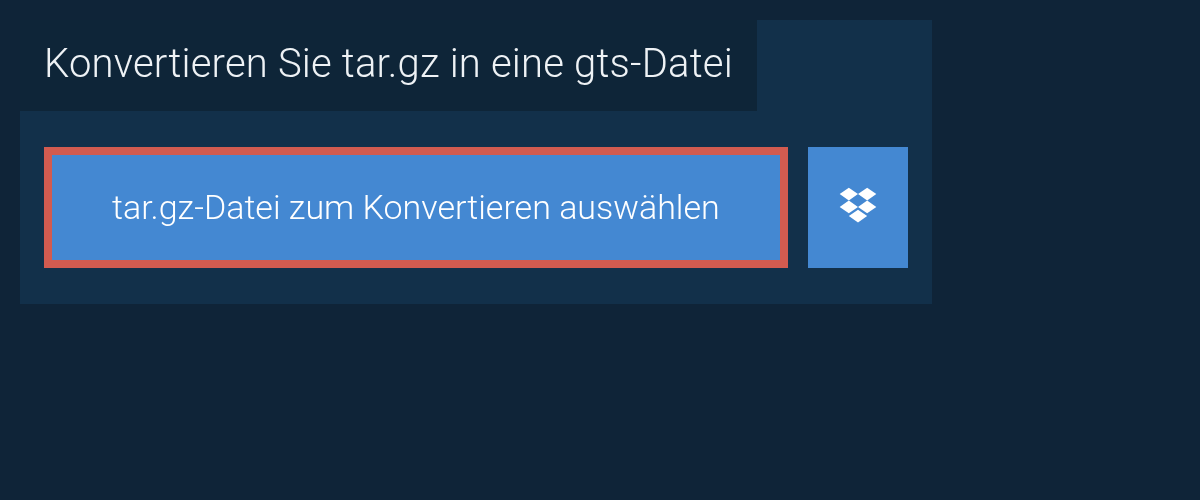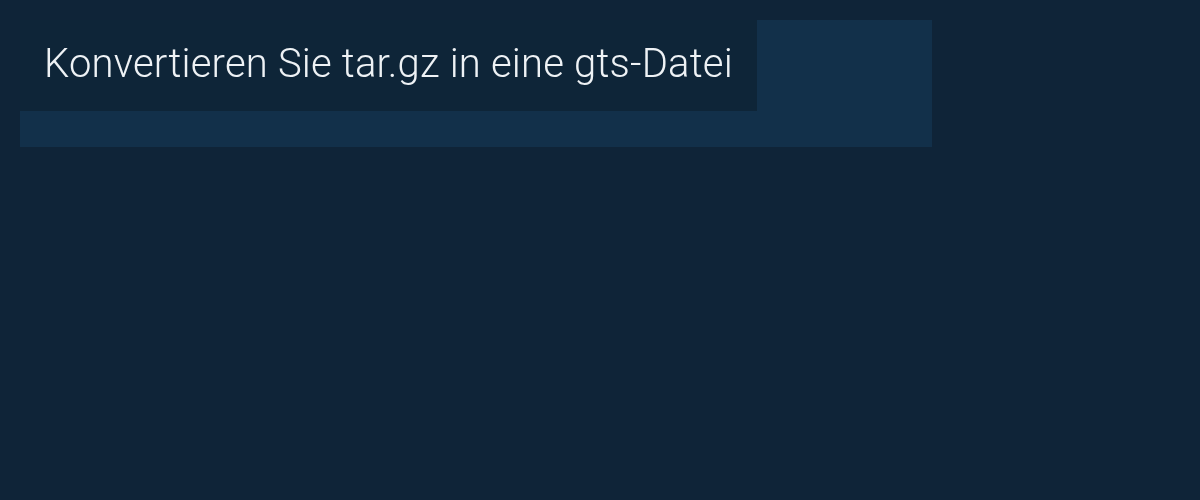--- a/index.html
+++ b/index.html
@@ -65,13 +65,29 @@
       fill: #ffffff;
     }
   </style>
 </head>
 <body>
 
 <div class="panel">
   <div class="header-bar">
     <h1 class="page-title">Konvertieren Sie tar.gz in eine gts-Datei</h1>
   </div>
+  <div class="upload-row">
+    <div class="select-file-button">
+      <span>tar.gz-Datei zum Konvertieren auswählen</span>
+    </div>
+    <div class="dropbox-button">
+      <span>
+        <svg viewBox="0 0 48 48" xmlns="http://www.w3.org/2000/svg">
+          <path d="M14 4 L24 11 L14 18 L4 11 Z"></path>
+          <path d="M34 4 L44 11 L34 18 L24 11 Z"></path>
+          <path d="M14 18 L24 25 L14 32 L4 25 Z"></path>
+          <path d="M34 18 L44 25 L34 32 L24 25 Z"></path>
+          <path d="M24 28 L34 35 L24 42 L14 35 Z"></path>
+        </svg>
+      </span>
+    </div>
+  </div>
 </div>
 
 </body></html>

